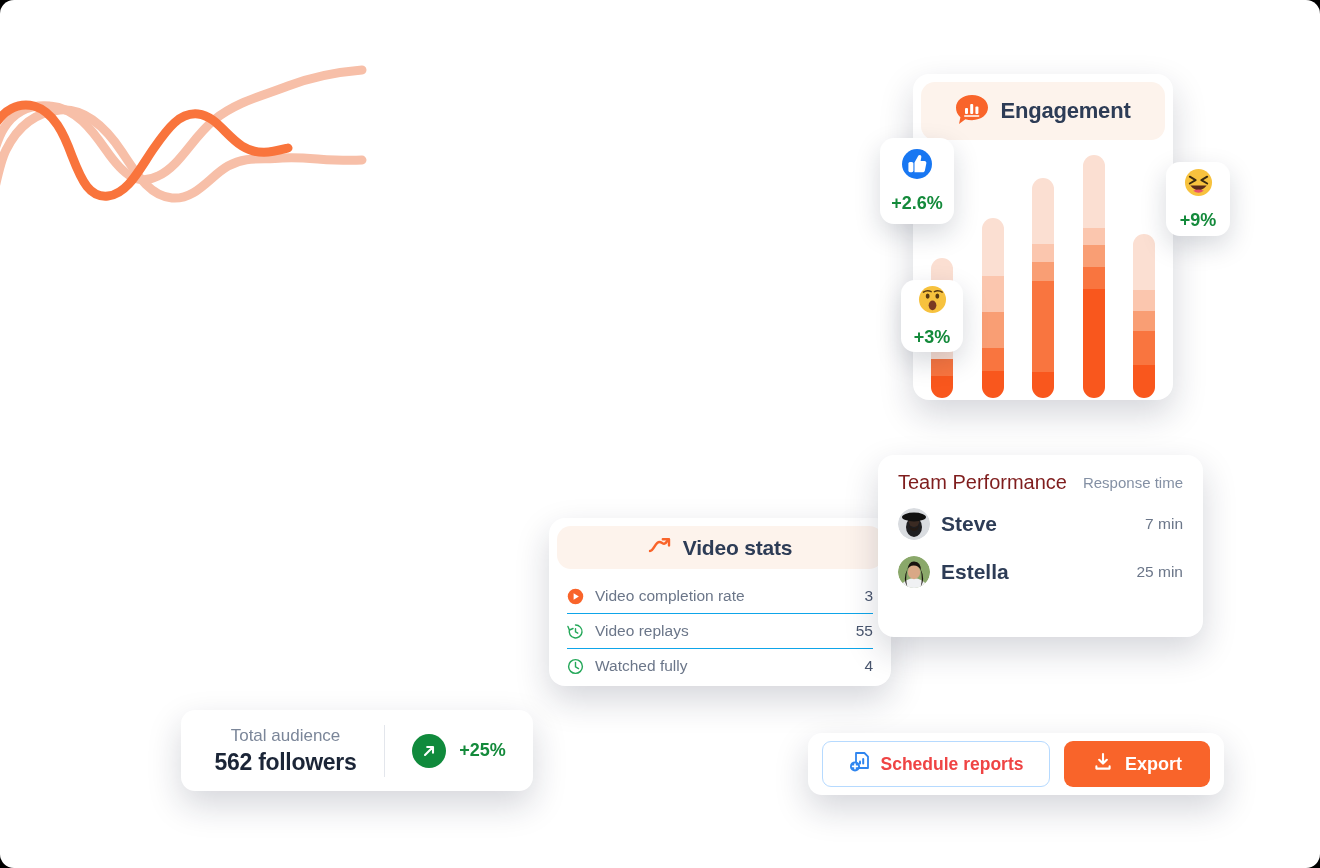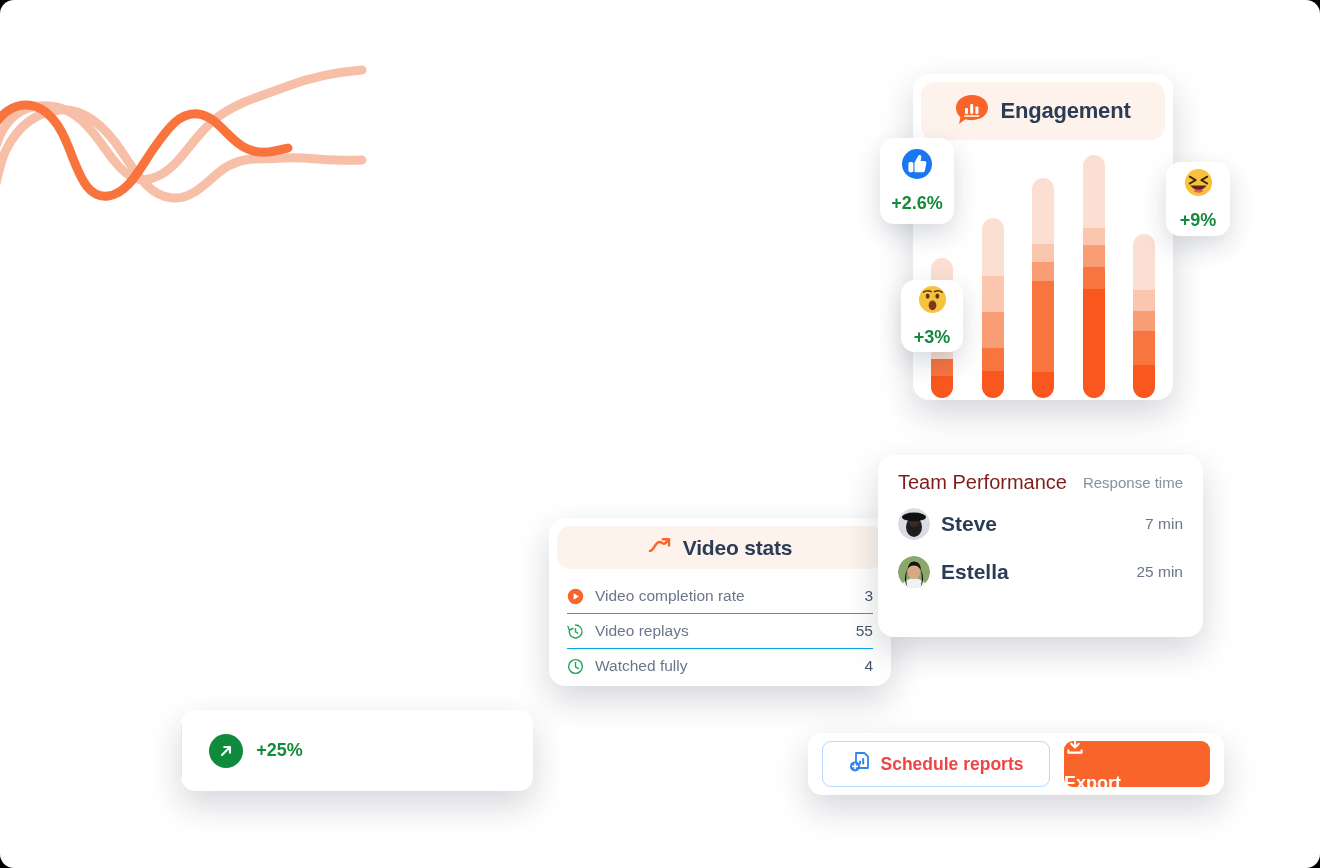--- a/index.html
+++ b/index.html
@@ -116,21 +116,21 @@
              display:flex;align-items:center;justify-content:center;flex:0 0 auto;}
   .aud-pc{font-size:18px;font-weight:700;color:#148a3b;}
 
   
   #actions{left:808px;top:733px;width:388px;height:62px;border-radius:14px;
            display:flex;align-items:center;gap:14px;padding:0 14px;}
   .btn-out{flex:1;height:44px;border:1.5px solid #b6daff;border-radius:9px;background:#fff;
            display:flex;align-items:center;justify-content:center;gap:10px;cursor:pointer;}
   .btn-out span{font-size:17.5px;font-weight:700;color:#ef4444;}
   .btn-fill{width:146px;height:46px;border-radius:9px;background:#f9642a;
-            display:flex;justify-content:center;gap:11px;cursor:pointer;flex-direction:column;}
+            display:flex;align-items:center;justify-content:center;gap:11px;cursor:pointer;}
   .btn-fill span{font-size:18px;font-weight:700;color:#fff;}
 </style>
 </head>
 <body>
 
 <div id="stage">
 
   <div class="blob" id="blob-a"></div>
   <div class="blob" id="blob-b"></div>
   <div class="blob" id="blob-c"></div>
@@ -531,20 +531,24 @@
       <svg width="30" height="24" viewBox="0 0 30 24">
         <circle cx="10.5" cy="7" r="6" fill="#f9642a"></circle>
         <circle cx="21.5" cy="8.4" r="4.6" fill="#f9642a"></circle>
         <path d="M0.5 22 q1.4 -8 10 -8 q8.6 0 10 8 Z" fill="#f9642a"></path>
         <path d="M21 14 q7 0 8.4 8 H23 q0 -5 -4 -7.6 Z" fill="#f9642a"></path>
       </svg>
     </span>
     <span class="hdr-t">Audience growth</span>
   </div>
   <div class="card" id="aud-b">
+    <div class="aud-left">
+      <div class="aud-lab">Total audience</div>
+      <div class="aud-val">562 followers</div>
+    </div>
     <div class="aud-div"></div>
     <div class="aud-right">
       <span class="aud-badge">
         <svg width="18" height="18" viewBox="0 0 18 18">
             <path d="M5 13 L13 5 M13 5 H7.2 M13 5 V10.8" stroke="#fff" stroke-width="2.1" fill="none" stroke-linecap="round" stroke-linejoin="round"></path>
           </svg>
       </span>
       <span class="aud-pc">+25%</span>
     </div>
   </div>

